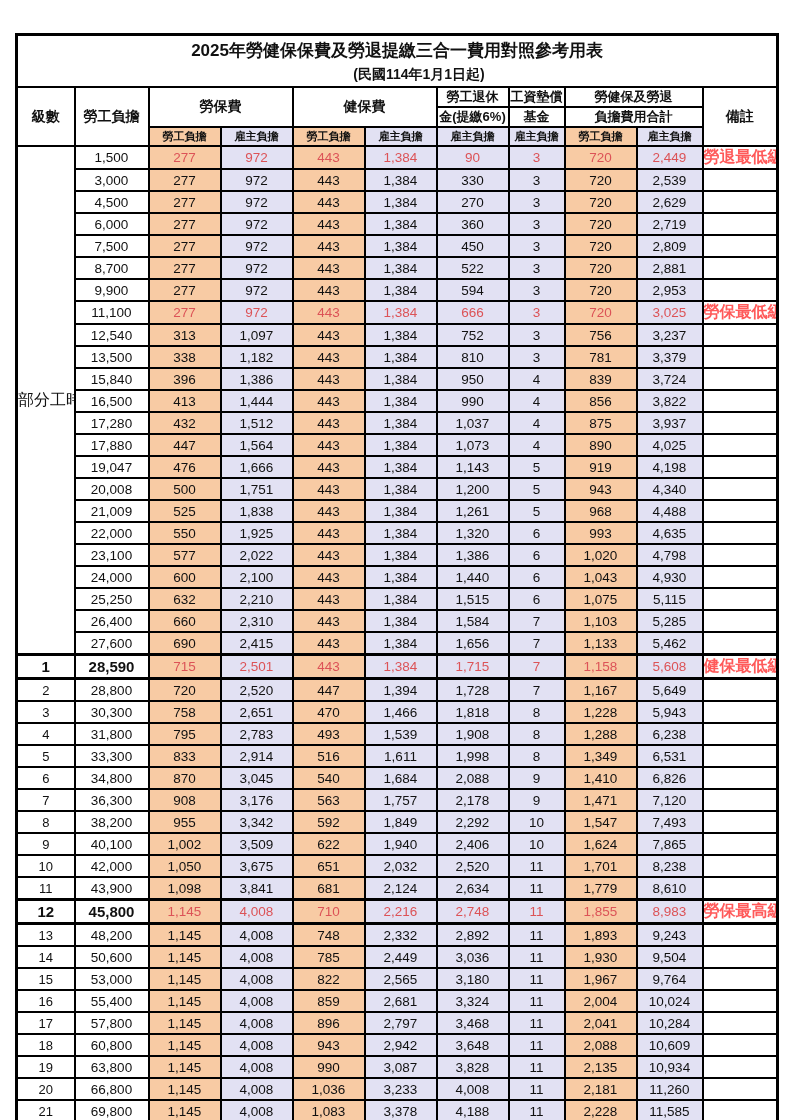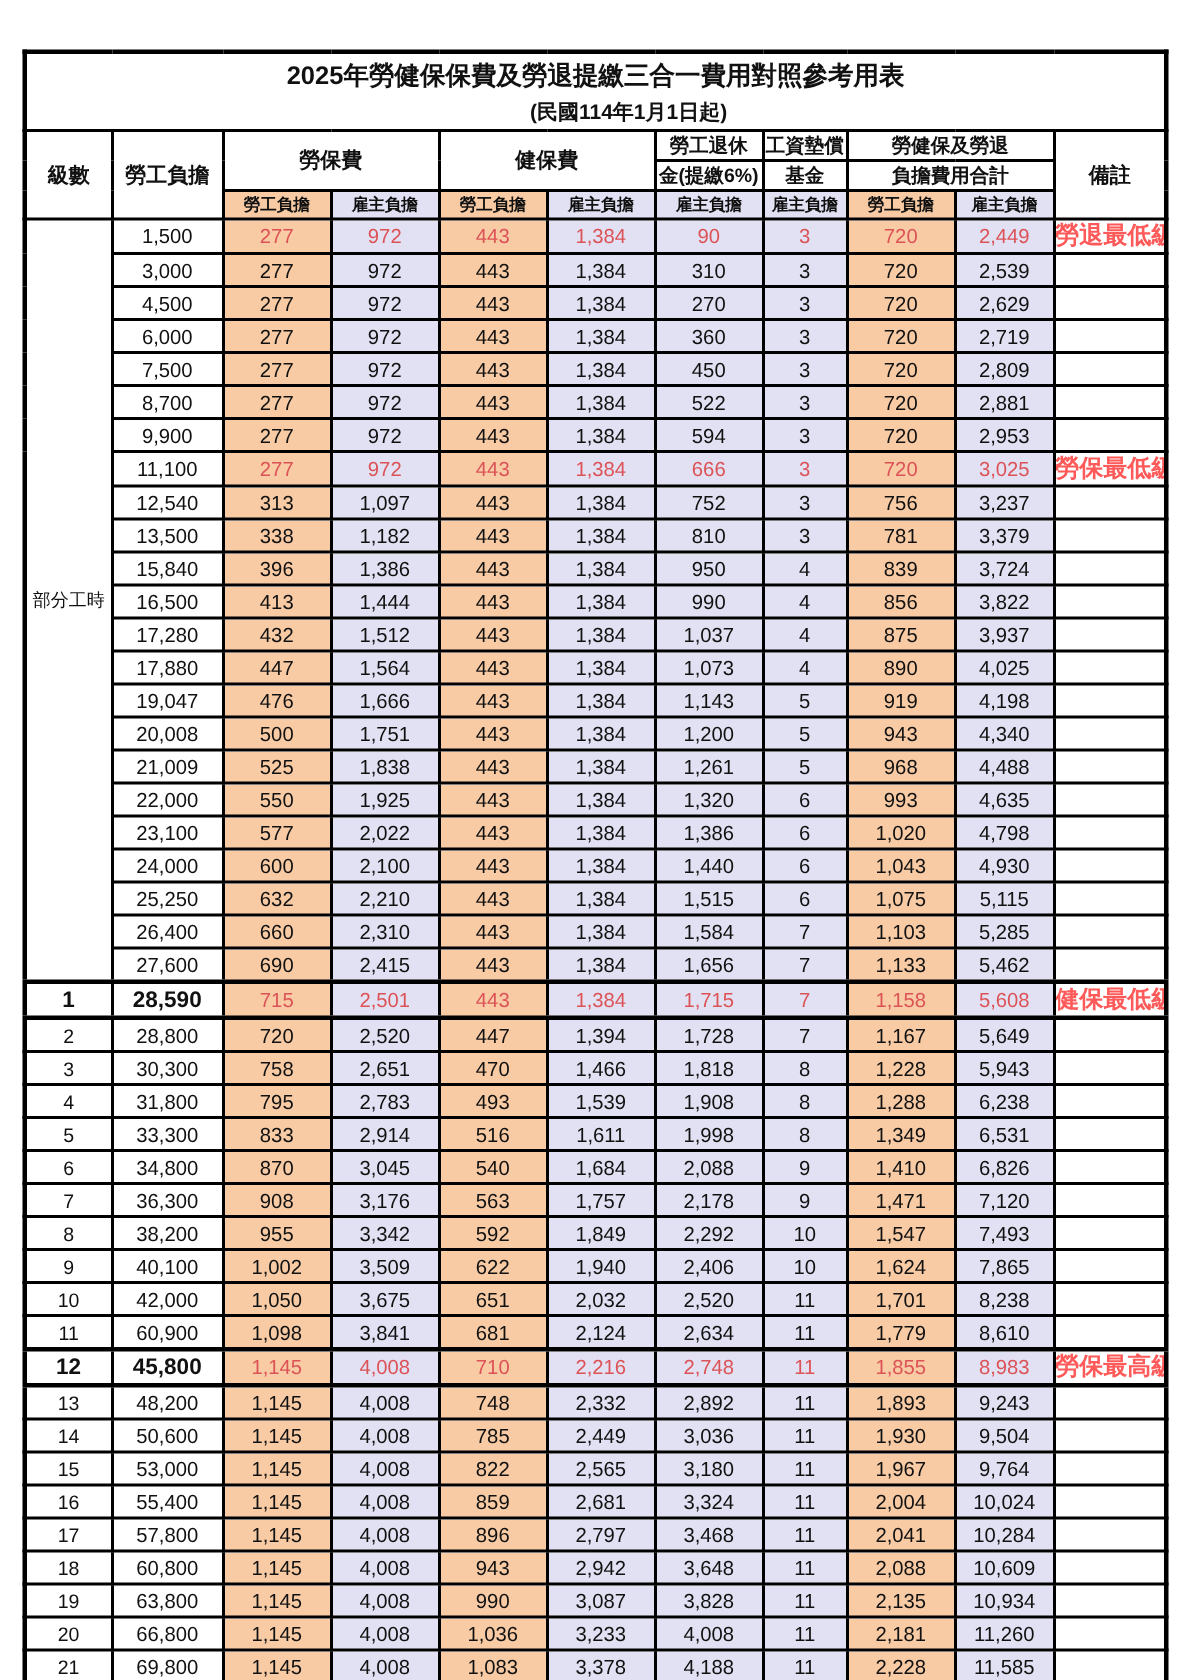--- a/index.html
+++ b/index.html
@@ -13,21 +13,21 @@
   .title-line2{font-size:14px;font-weight:bold;line-height:21px;padding-left:44px;}
   
   .h{font-weight:bold;font-size:14px;height:17px;}
   .h2{font-weight:bold;font-size:13px;height:17px;text-align:center;}
   .sub{font-weight:bold;font-size:11px;height:17px;}
   
   .lv{font-size:13px;height:20px;}
   .sal{font-size:13.5px;height:20px;}
   .val{font-size:13.5px;height:20px;}
   .note{font-size:16px;font-weight:bold;height:20px;}
-  .grp{font-size:12px;}
+  .grp{font-size:16px;}
   .emp{background:#F8CBA4;}
   .er{background:#E2E1F3;}
   .red{color:#DC5357;}
   .notered{color:#FF5A5A;}
   .big{font-weight:bold;font-size:15px;}
   tr.thick > td{border-top-width:3px;border-bottom-width:3px;}
   table{border:3px solid #000;}
 </style>
 </head>
 <body>
@@ -93,21 +93,21 @@
           <td class="val emp red">720</td>
           <td class="val er red">2,449</td>
           <td class="note notered">勞退最低級距</td>
         </tr>
         <tr>
           <td class="sal">3,000</td>
           <td class="val emp">277</td>
           <td class="val er">972</td>
           <td class="val emp">443</td>
           <td class="val er">1,384</td>
-          <td class="val er">310</td>
+          <td class="val er">330</td>
           <td class="val er">3</td>
           <td class="val emp">720</td>
           <td class="val er">2,539</td>
           <td class="note"></td>
         </tr>
         <tr>
           <td class="sal">4,500</td>
           <td class="val emp">277</td>
           <td class="val er">972</td>
           <td class="val emp">443</td>
@@ -483,21 +483,21 @@
           <td class="val emp">651</td>
           <td class="val er">2,032</td>
           <td class="val er">2,520</td>
           <td class="val er">11</td>
           <td class="val emp">1,701</td>
           <td class="val er">8,238</td>
           <td class="note"></td>
         </tr>
         <tr>
           <td class="lv">11</td>
-          <td class="sal">60,900</td>
+          <td class="sal">43,900</td>
           <td class="val emp">1,098</td>
           <td class="val er">3,841</td>
           <td class="val emp">681</td>
           <td class="val er">2,124</td>
           <td class="val er">2,634</td>
           <td class="val er">11</td>
           <td class="val emp">1,779</td>
           <td class="val er">8,610</td>
           <td class="note"></td>
         </tr>

